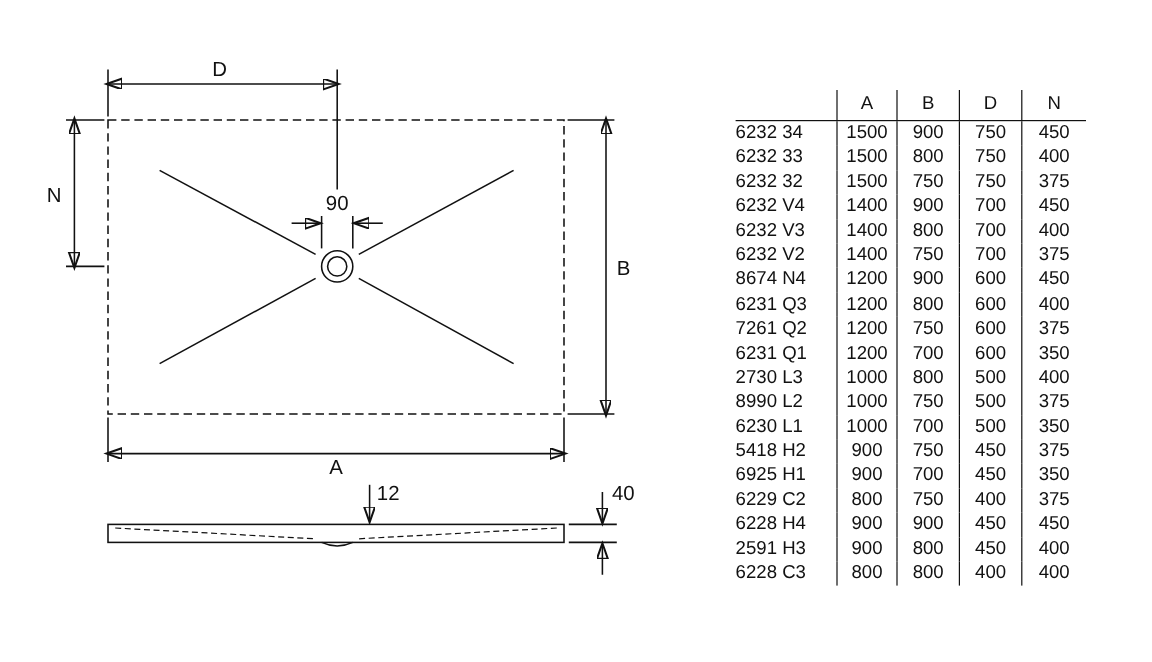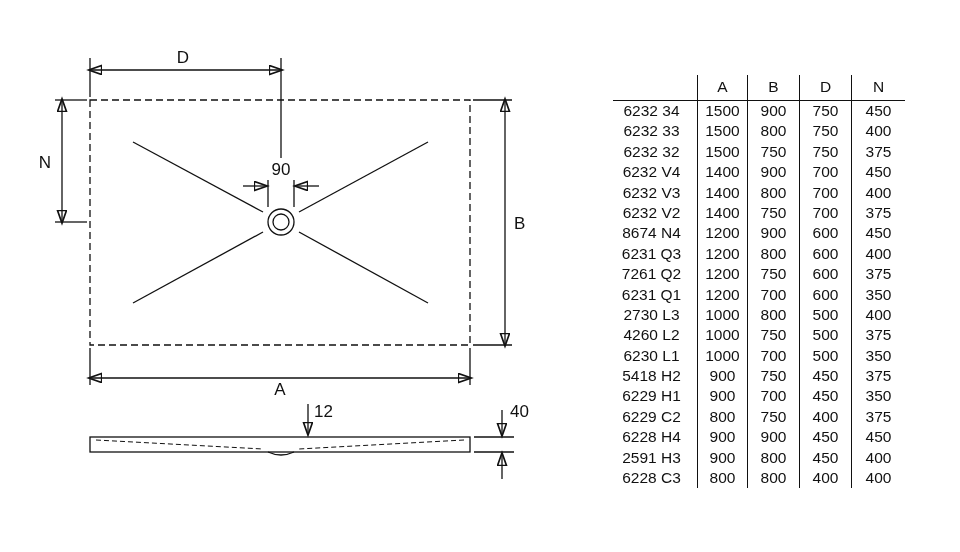--- a/index.html
+++ b/index.html
@@ -39,21 +39,21 @@
     display: grid;
     grid-template-columns: 84px 50px 52px 52px 54px;
   }
   .spec-table .row.head .cell { height: 25px; line-height: 24px; }
   .spec-table .cell {
     height: 20.4px;
     line-height: 20.4px;
     white-space: nowrap;
   }
   .spec-table .cell.val { border-left: 1px solid #111; text-align: center; }
-  .spec-table .cell.model { text-align: center; padding-right: 7px; }
+  .spec-table .cell.model { text-align: left; padding-right: 7px; }
   .spec-table .row.head { border-bottom: 1px solid #111; }
 </style>
 </head>
 <body>
 
 <div class="page">
 
   <svg class="drawing" width="600" height="552" viewBox="0 0 600 552">
     <defs>
       <marker id="arrow" markerWidth="12" markerHeight="10" refX="9" refY="3.5" orient="auto-start-reverse">
@@ -225,21 +225,21 @@
 
   <div class="row">
     <div class="cell model">2730 L3</div>
     <div class="cell val">1000</div>
     <div class="cell val">800</div>
     <div class="cell val">500</div>
     <div class="cell val">400</div>
   </div>
 
   <div class="row">
-    <div class="cell model">4260 L2</div>
+    <div class="cell model">8990 L2</div>
     <div class="cell val">1000</div>
     <div class="cell val">750</div>
     <div class="cell val">500</div>
     <div class="cell val">375</div>
   </div>
 
   <div class="row">
     <div class="cell model">6230 L1</div>
     <div class="cell val">1000</div>
     <div class="cell val">700</div>
@@ -249,21 +249,21 @@
 
   <div class="row">
     <div class="cell model">5418 H2</div>
     <div class="cell val">900</div>
     <div class="cell val">750</div>
     <div class="cell val">450</div>
     <div class="cell val">375</div>
   </div>
 
   <div class="row">
-    <div class="cell model">6229 H1</div>
+    <div class="cell model">6925 H1</div>
     <div class="cell val">900</div>
     <div class="cell val">700</div>
     <div class="cell val">450</div>
     <div class="cell val">350</div>
   </div>
 
   <div class="row">
     <div class="cell model">6229 C2</div>
     <div class="cell val">800</div>
     <div class="cell val">750</div>

